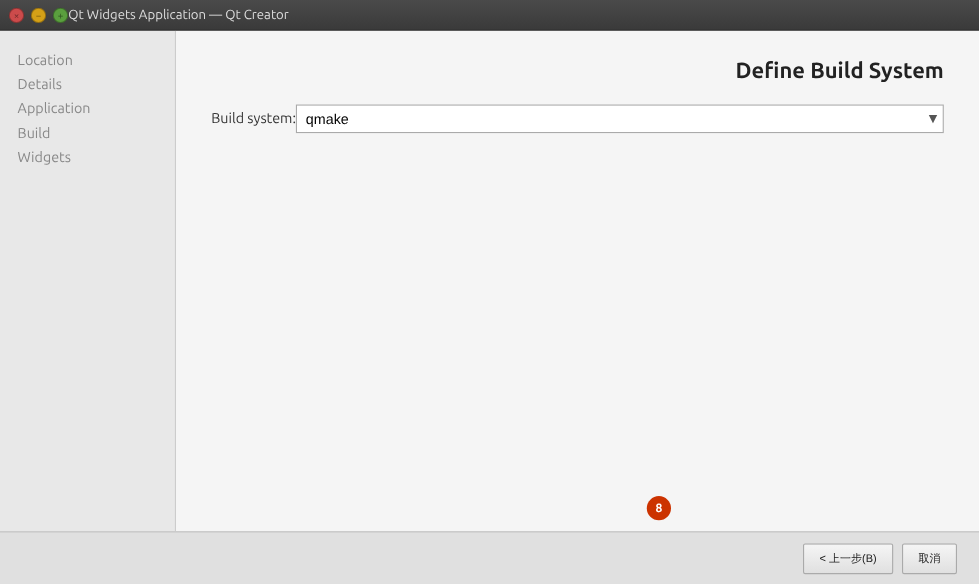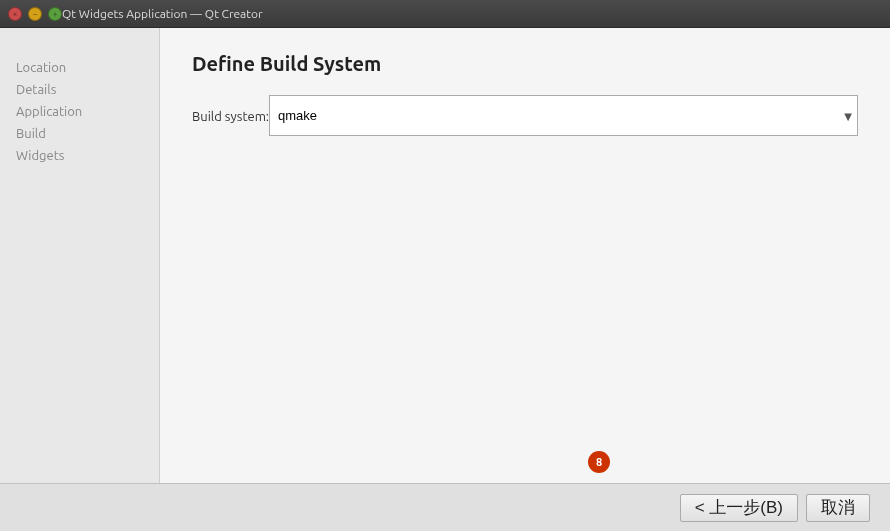--- a/index.html
+++ b/index.html
@@ -61,21 +61,21 @@
     .content-area {
       display: flex;
       flex: 1;
       overflow: hidden;
     }
 
     
     .sidebar {
       width: 160px;
       background: #e8e8e8;
-      padding: 28px 0;
+      padding: 16px 0;
       border-right: 1px solid #ccc;
     }
     .sidebar-item {
       padding: 4px 16px;
       color: #888;
       font-size: 13px;
       cursor: pointer;
       display: flex;
       align-items: center;
       gap: 6px;
@@ -95,38 +95,39 @@
     .main-content {
       flex: 1;
       padding: 24px 32px;
       background: #f5f5f5;
     }
     .page-title {
       font-size: 20px;
       font-weight: bold;
       color: #222;
       margin-bottom: 20px;
+      text-align: right;
     }
     .form-row {
       display: flex;
       align-items: center;
       margin-bottom: 16px;
     }
     .form-label {
       color: #333;
       font-size: 13px;
       white-space: nowrap;
     }
     .select-wrapper {
       flex: 1;
       position: relative;
     }
     .select-wrapper select {
       width: 100%;
-      height: 41px;
+      height: 26px;
       border: 1px solid #aaa;
       background: white;
       padding: 0 8px;
       font-size: 13px;
       appearance: none;
       -webkit-appearance: none;
       cursor: pointer;
     }
     .select-arrow {
       position: absolute;
@@ -147,21 +148,21 @@
       align-items: center;
       justify-content: flex-end;
       padding: 0 20px;
       gap: 8px;
     }
     .btn {
       height: 28px;
       padding: 0 14px;
       border: 1px solid #aaa;
       background: linear-gradient(to bottom, #f5f5f5, #e0e0e0);
-      font-size: 17px;
+      font-size: 10px;
       cursor: pointer;
       border-radius: 2px;
       color: #222;
     }
     .btn-next {
       border: 2px solid #cc3300;
       background: linear-gradient(to bottom, #f5f5f5, #e0e0e0);
     }
 
     

